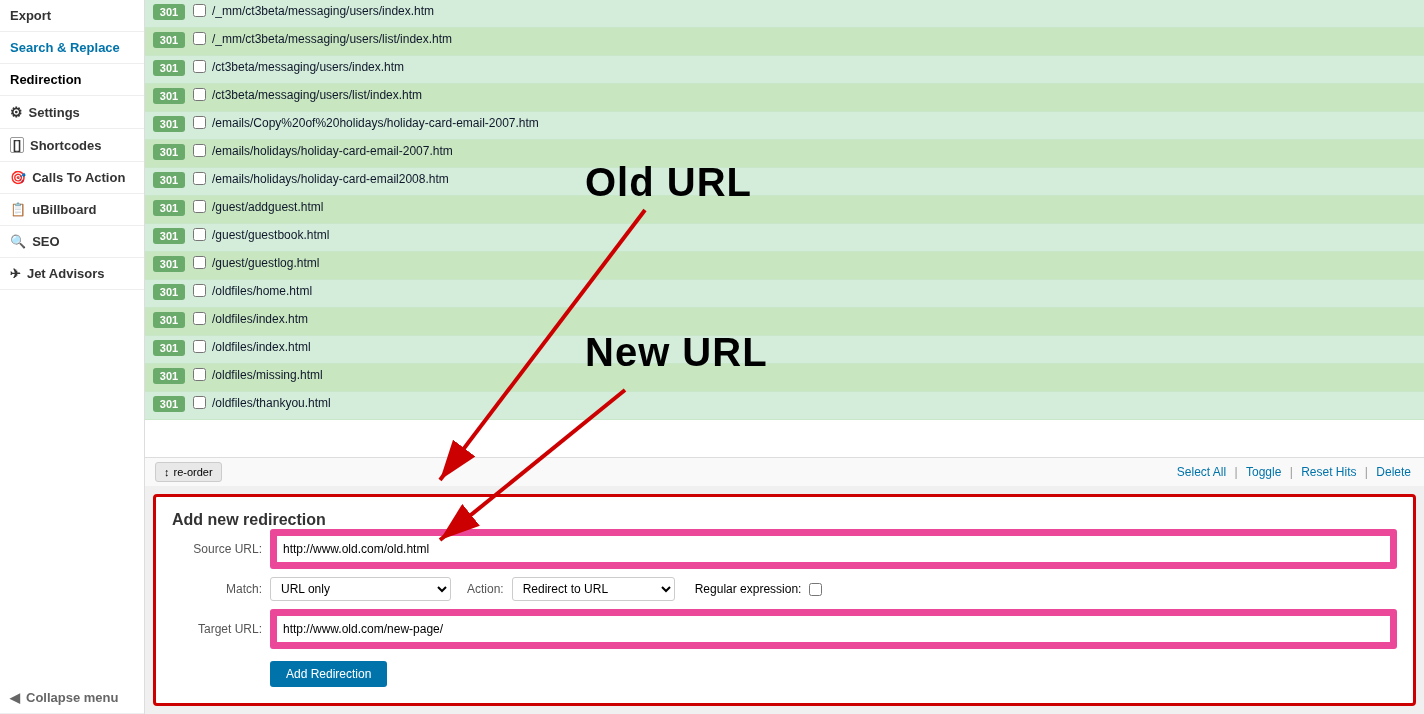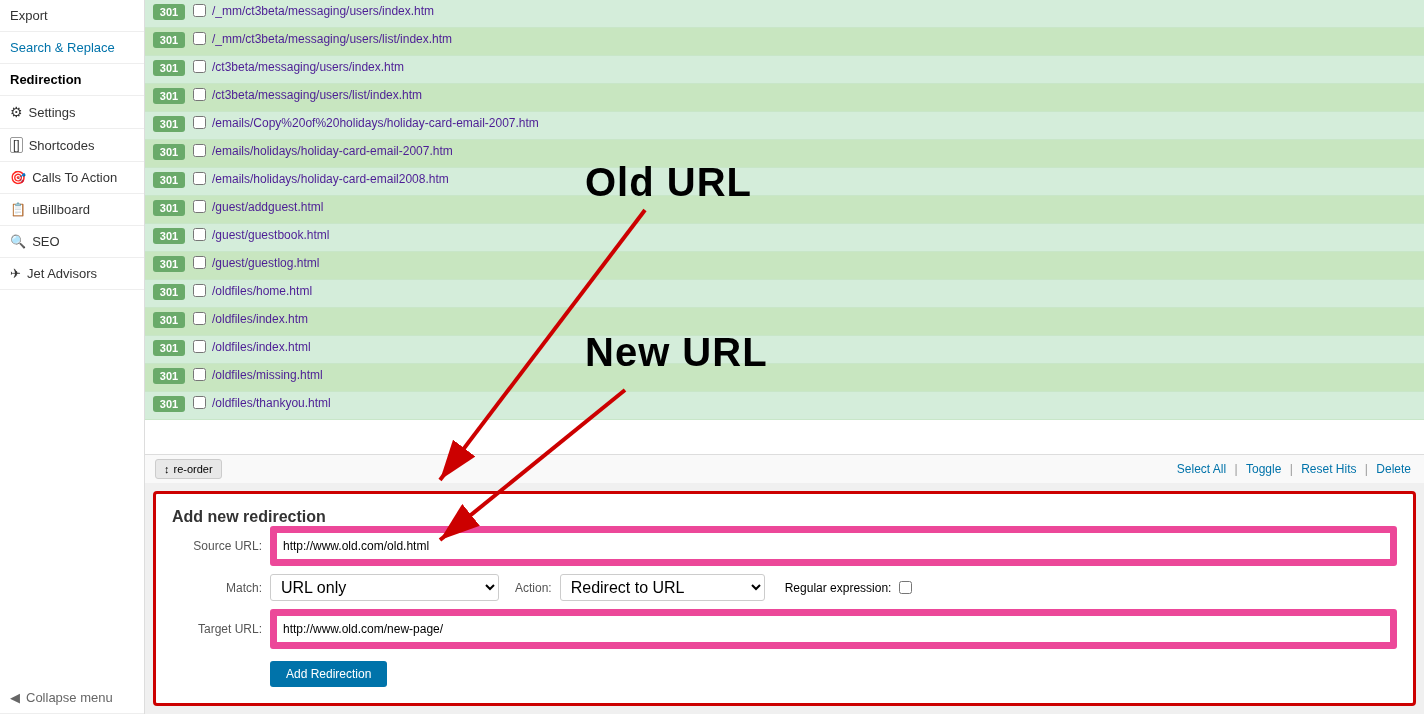--- a/index.html
+++ b/index.html
@@ -17,20 +17,21 @@
     }
     .sidebar-item {
       padding: 8px 10px;
       cursor: pointer;
       display: flex;
       align-items: center;
       gap: 6px;
       color: #333;
       font-size: 13px;
       border-bottom: 1px solid #eee;
+      font-weight: bold;
     }
     .sidebar-item.active { font-weight: bold; color: #000; }
     .sidebar-item a { color: #0073aa; text-decoration: none; }
 
     
     #main {
       flex: 1;
       display: flex;
       flex-direction: column;
       overflow: hidden;
@@ -60,21 +61,21 @@
       color: #fff;
       border-radius: 3px;
       padding: 2px 6px;
       font-size: 11px;
       font-weight: bold;
       margin-right: 8px;
       min-width: 32px;
       text-align: center;
     }
     .redirect-checkbox { margin-right: 6px; }
-    .redirect-url { color: #4c1d95; font-size: 12px; text-decoration: none; }
+    .redirect-url { color: #0f172a; font-size: 12px; text-decoration: none; }
 
     
     #bottom-bar {
       padding: 4px 10px;
       background: #f9f9f9;
       border-top: 1px solid #ddd;
       display: flex;
       align-items: center;
       justify-content: space-between;
     }
@@ -127,21 +128,21 @@
       flex: 1;
       padding: 6px 6px;
       border: 7px solid #ec4899;
       border-radius: 3px;
       font-size: 12px;
     }
     .form-select {
       padding: 3px 6px;
       border: 1px solid #ccc;
       border-radius: 3px;
-      font-size: 16px;
+      font-size: 12px;
       background: #fff;
     }
     .form-checkbox { margin-right: 4px; }
     .add-btn {
       background: #0073aa;
       color: #fff;
       border: none;
       border-radius: 3px;
       padding: 6px 16px;
       font-size: 12px;

